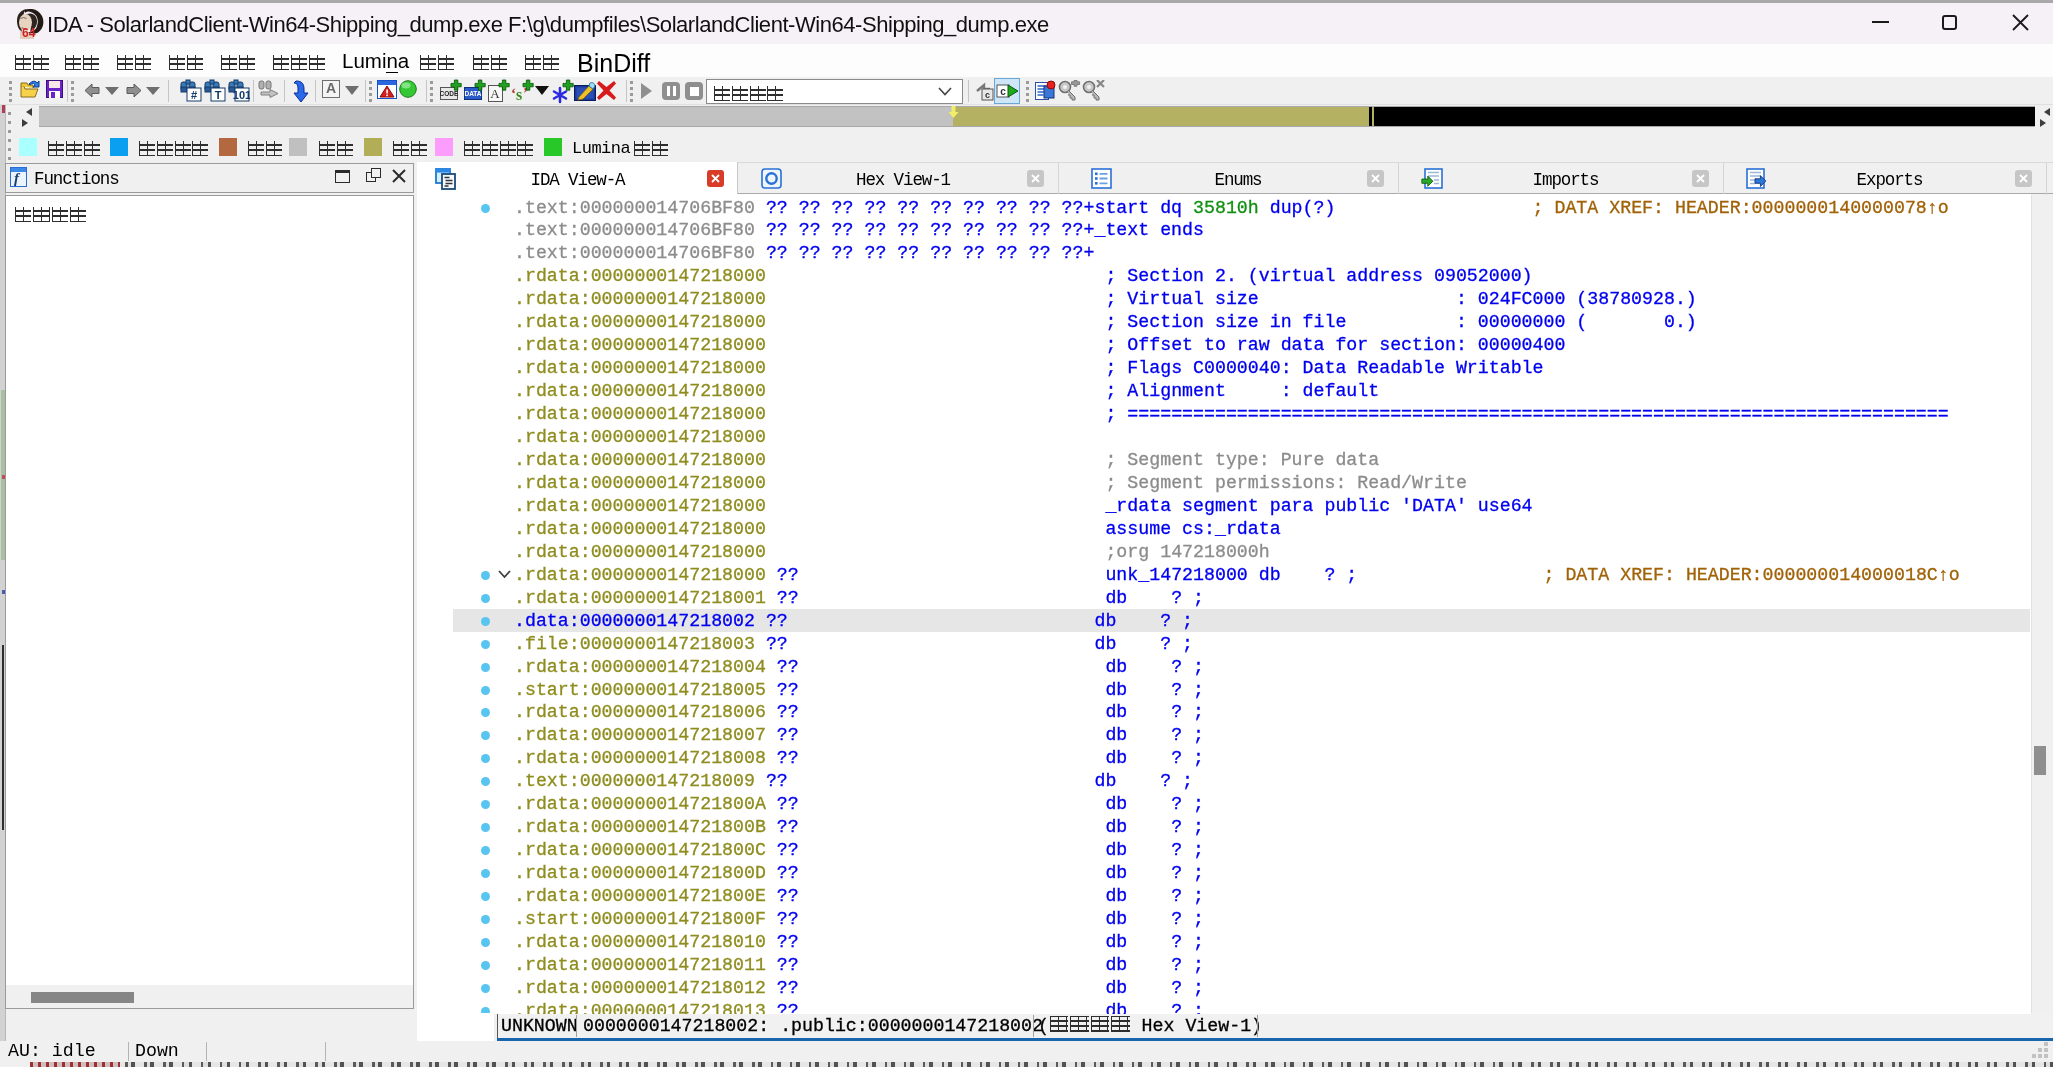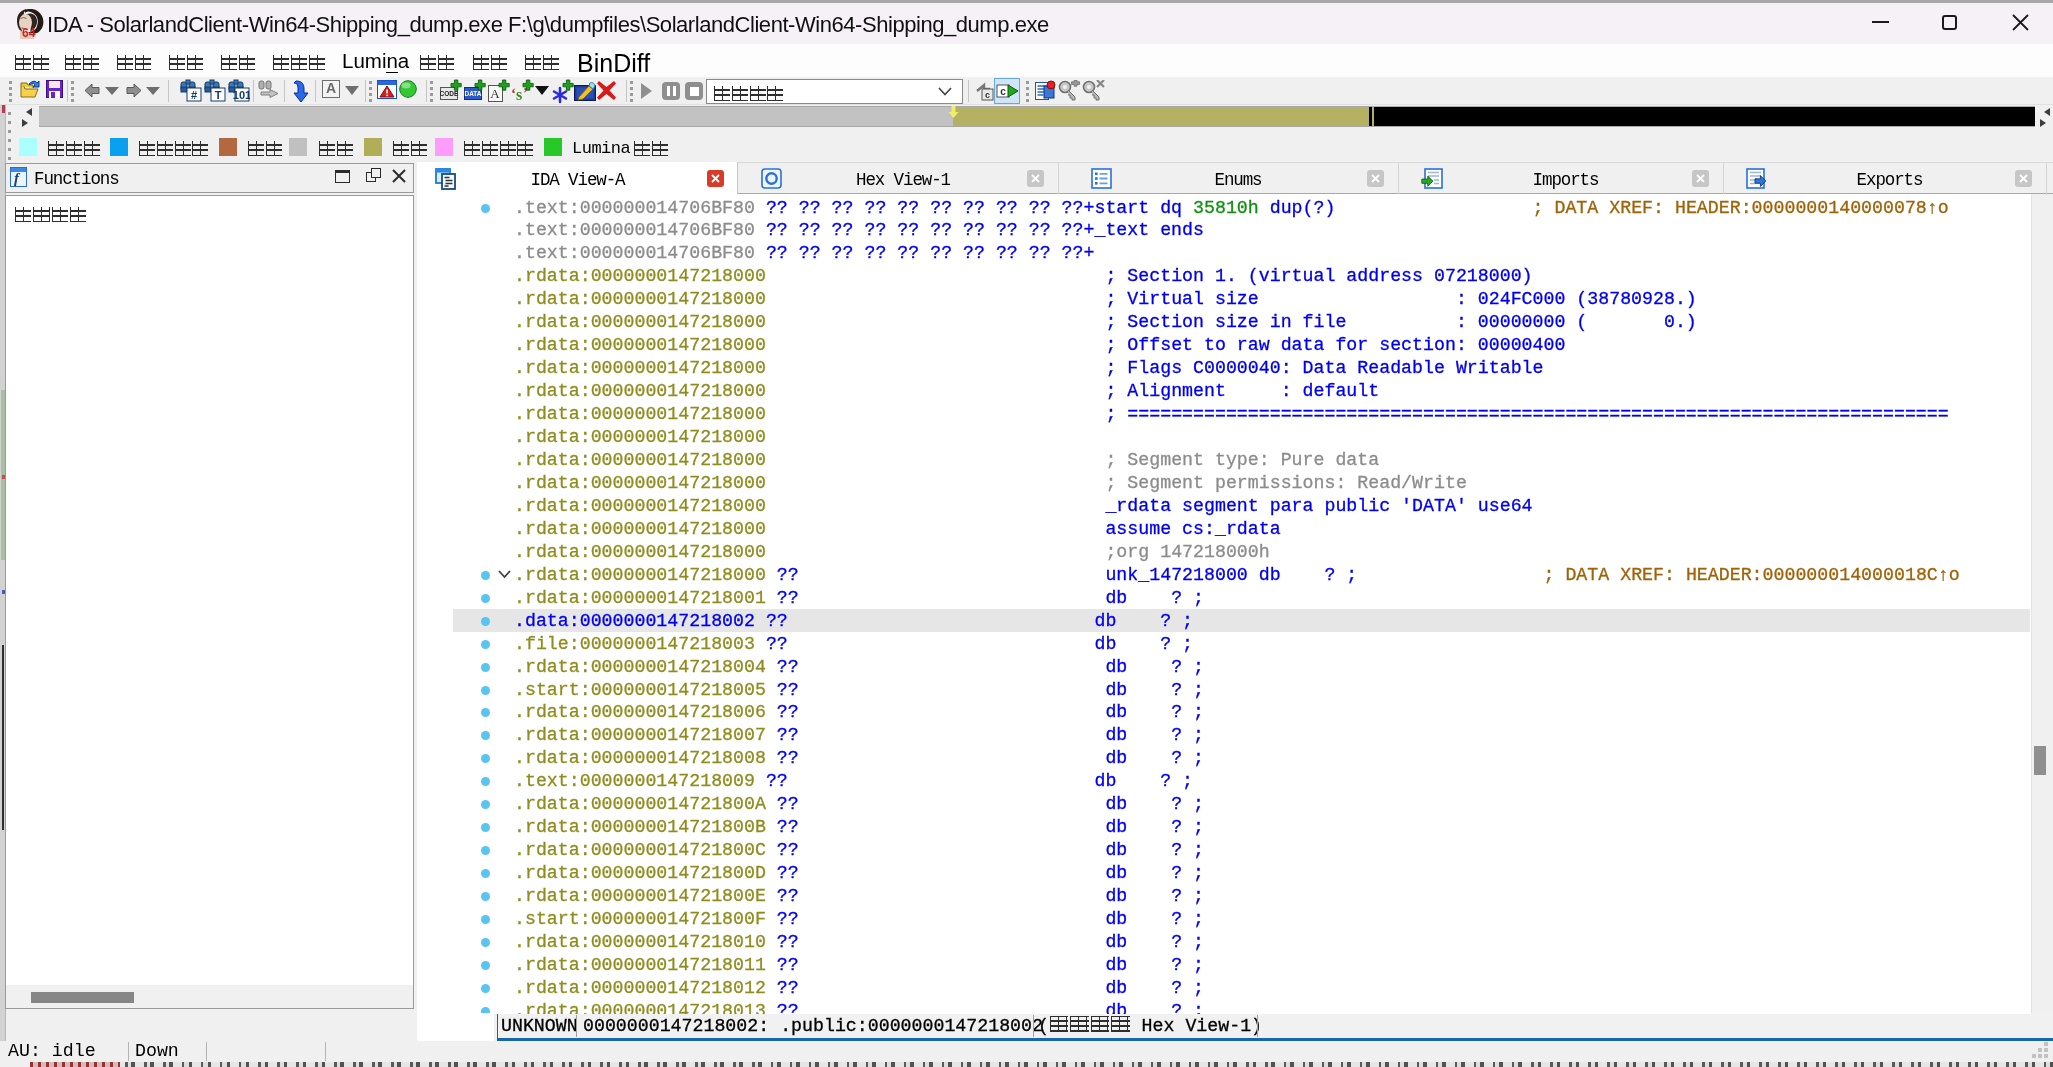--- a/index.html
+++ b/index.html
@@ -347,21 +347,21 @@
 <div class="abs" style="left:481px;top:960.9px;width:9px;height:9px;border-radius:50%;background:#58c4f0"></div>
 <div class="abs" style="left:481px;top:983.8px;width:9px;height:9px;border-radius:50%;background:#58c4f0"></div>
 <div class="abs" style="left:481px;top:1006.8px;width:9px;height:9px;border-radius:50%;background:#58c4f0"></div>
 <svg class="abs" style="left:497px;top:567px" width="15" height="15" viewBox="0 0 15 15">
     <path d="M2 4 L7.5 10 L13 4" stroke="#3c3c3c" stroke-width="1.8" fill="none"></path>
   </svg>
 <div class="abs" style="left:417px;top:194px;width:1614px;height:820px;overflow:hidden">
     <pre style="position:absolute;left:97px;top:2.5px"><span class="cg">.text:000000014706BF80</span><span class="ck"> </span><span class="cb">?? ?? ?? ?? ?? ?? ?? ?? ?? ??+start dq </span><span class="cn">35810h</span><span class="cb"> dup(?)</span><span class="ck">                  </span><span class="cx">; DATA XREF: HEADER:0000000140000078↑o</span>
 <span class="cg">.text:000000014706BF80</span><span class="ck"> </span><span class="cb">?? ?? ?? ?? ?? ?? ?? ?? ?? ??+_text ends</span>
 <span class="cg">.text:000000014706BF80</span><span class="ck"> </span><span class="cb">?? ?? ?? ?? ?? ?? ?? ?? ?? ??+</span>
-<span class="co">.rdata:0000000147218000</span><span class="ck">                               </span><span class="cb">; Section 1. (virtual address 07218000)</span>
+<span class="co">.rdata:0000000147218000</span><span class="ck">                               </span><span class="cb">; Section 2. (virtual address 09052000)</span>
 <span class="co">.rdata:0000000147218000</span><span class="ck">                               </span><span class="cb">; Virtual size                  : 024FC000 (38780928.)</span>
 <span class="co">.rdata:0000000147218000</span><span class="ck">                               </span><span class="cb">; Section size in file          : 00000000 (       0.)</span>
 <span class="co">.rdata:0000000147218000</span><span class="ck">                               </span><span class="cb">; Offset to raw data for section: 00000400</span>
 <span class="co">.rdata:0000000147218000</span><span class="ck">                               </span><span class="cb">; Flags C0000040: Data Readable Writable</span>
 <span class="co">.rdata:0000000147218000</span><span class="ck">                               </span><span class="cb">; Alignment     : default</span>
 <span class="co">.rdata:0000000147218000</span><span class="ck">                               </span><span class="cb">; ===========================================================================</span>
 <span class="co">.rdata:0000000147218000</span>
 <span class="co">.rdata:0000000147218000</span><span class="ck">                               </span><span class="cg">; Segment type: Pure data</span>
 <span class="co">.rdata:0000000147218000</span><span class="ck">                               </span><span class="cg">; Segment permissions: Read/Write</span>
 <span class="co">.rdata:0000000147218000</span><span class="ck">                               </span><span class="cb">_rdata segment para public 'DATA' use64</span>

